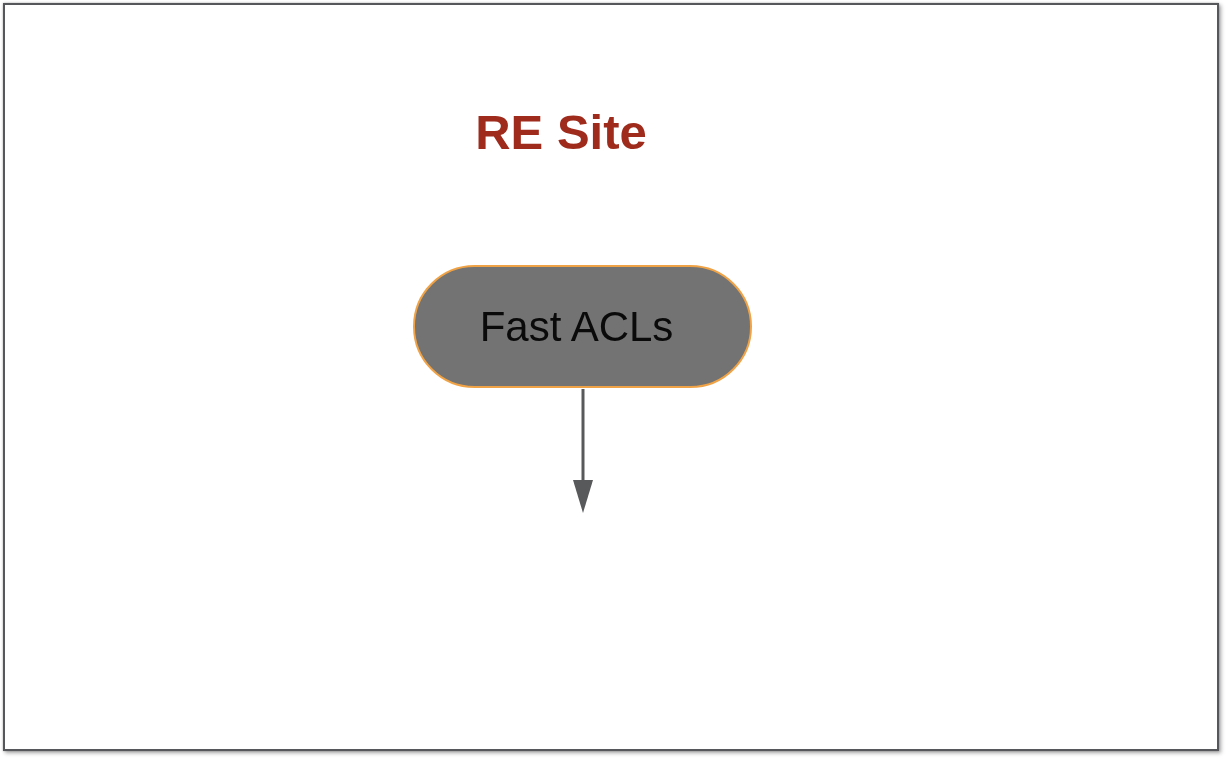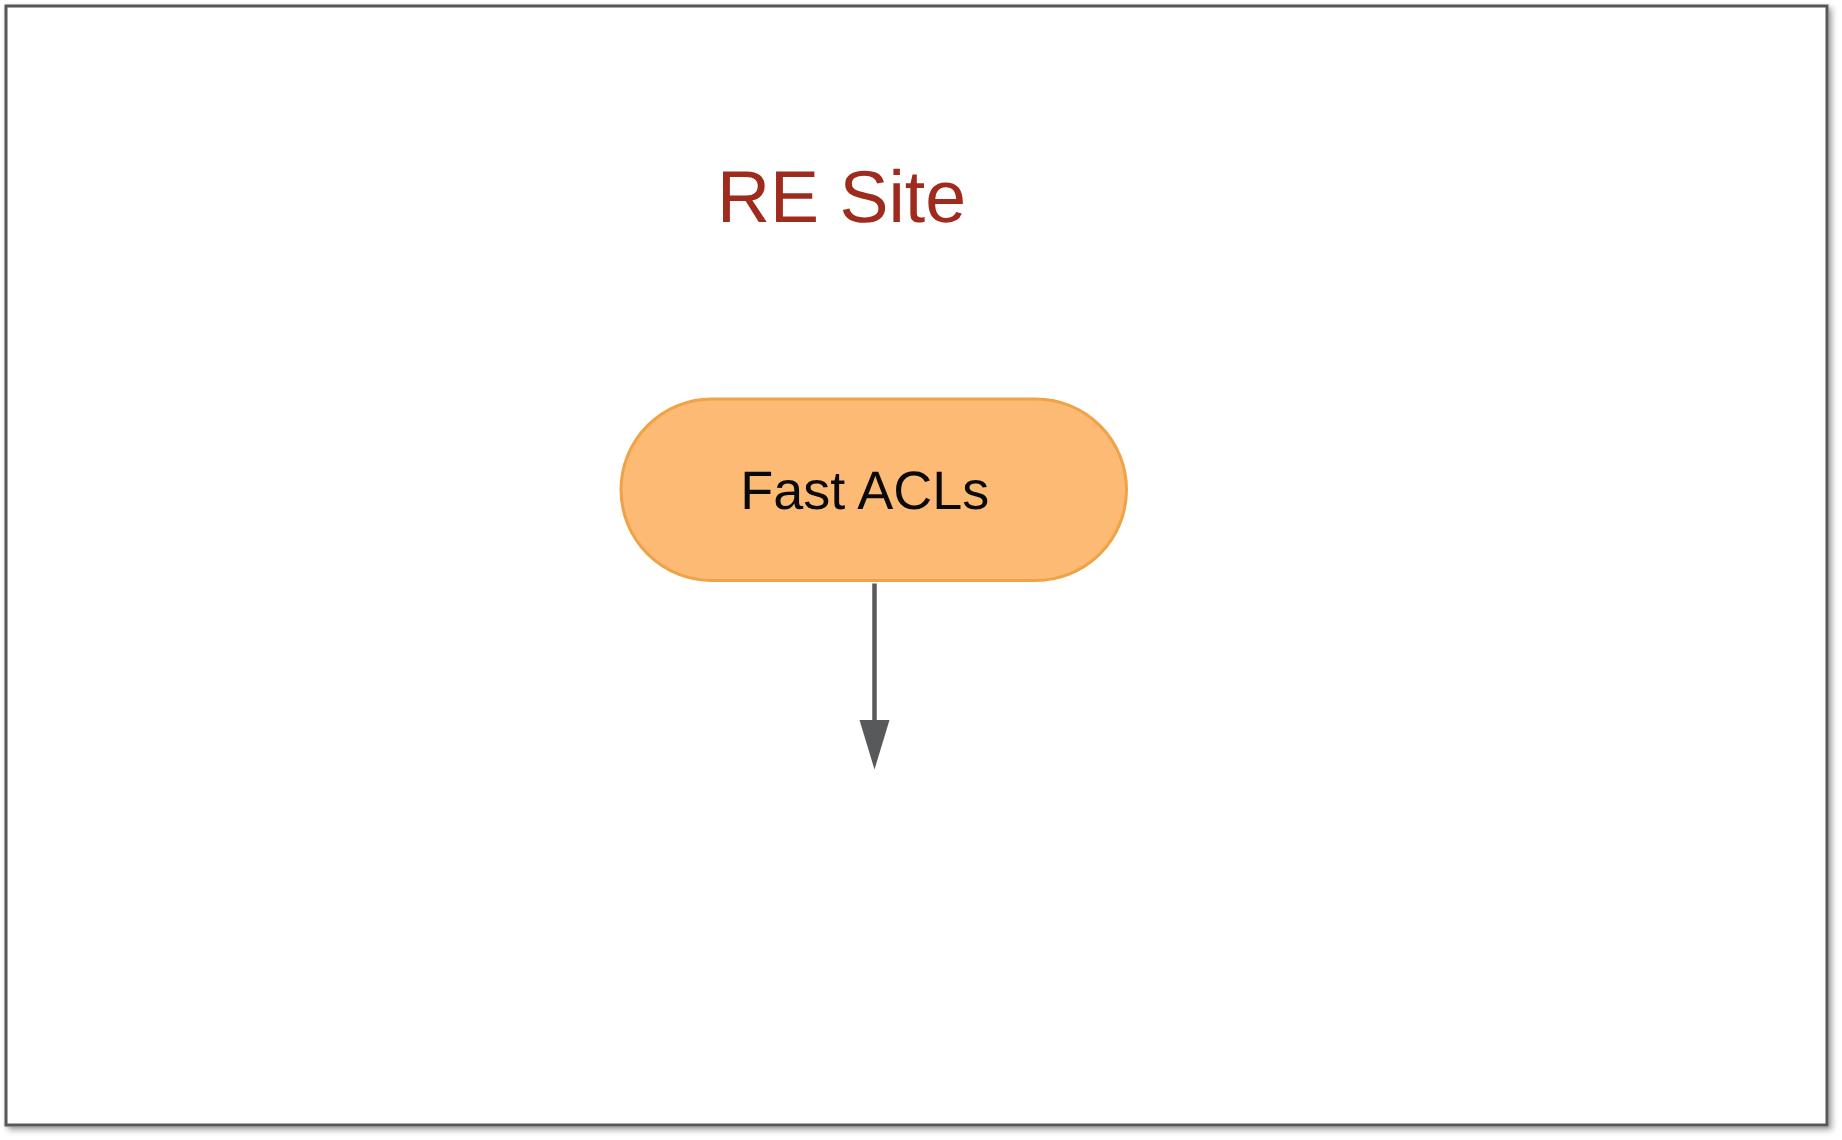--- a/index.html
+++ b/index.html
@@ -30,30 +30,31 @@
   }
   .diagram-title {
     position: absolute;
     left: 561px;
     top: 108px;
     transform: translateX(-50%);
     font-size: 49px;
     line-height: 1;
     color: #9e2b1c;
     white-space: nowrap;
+    font-weight: bold;
   }
   .node {
     position: absolute;
-    background: #fdba74;
+    background: #737373;
     border: 2px solid #f0a346;
     box-sizing: border-box;
     display: flex;
     align-items: center;
     justify-content: center;
-    font-size: 36px;
+    font-size: 42px;
     color: #0a0a0a;
     white-space: nowrap;
   }
   .node-fast-acls {
     left: 413px;
     top: 265px;
     width: 339px;
     height: 123px;
     border-radius: 62px;
   }

